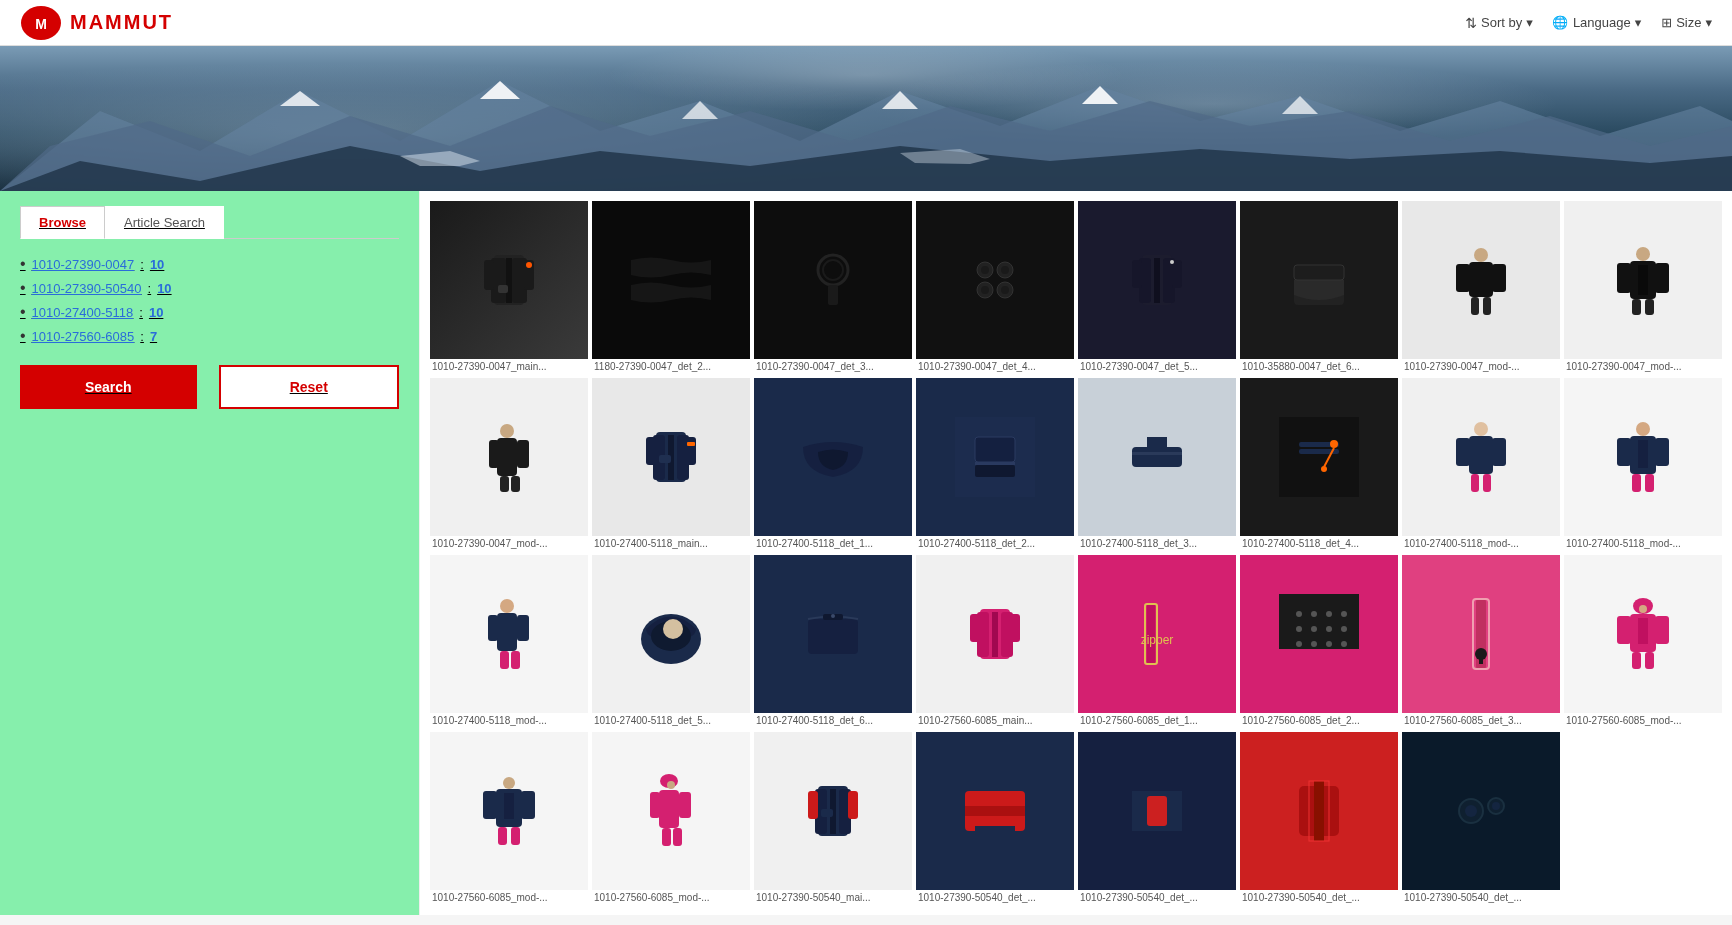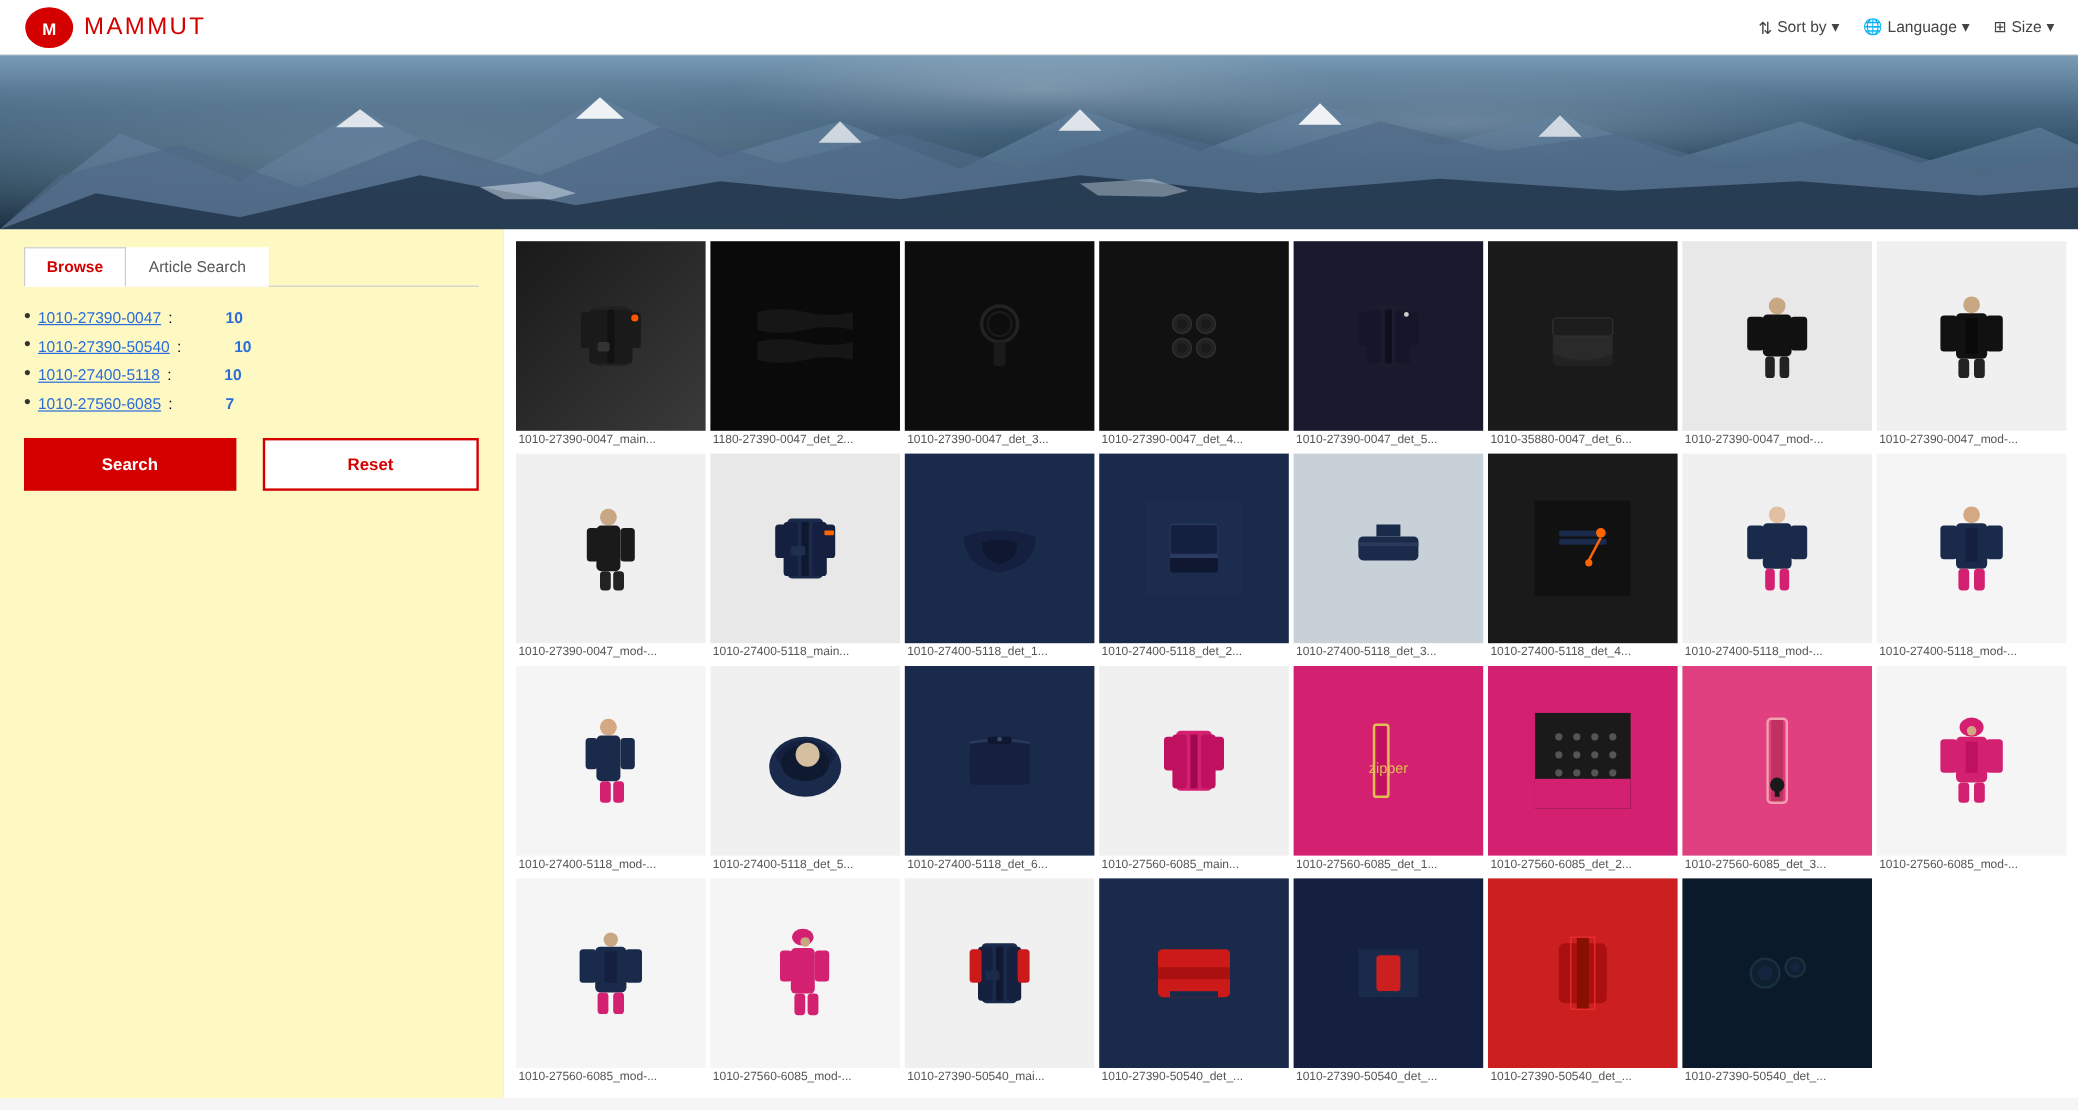--- a/index.html
+++ b/index.html
@@ -75,21 +75,22 @@
       display: flex;
       background: #fff;
     }
 
     
     #sidebar {
       width: 420px;
       min-width: 420px;
       padding: 15px 20px;
       border-right: 1px solid #eee;
-      background: #fef9c3;
+      background: #86efac;
+      text-decoration: underline;
     }
     #tabs {
       display: flex;
       border-bottom: 1px solid #ccc;
       margin-bottom: 16px;
     }
     .tab {
       padding: 8px 18px;
       cursor: pointer;
       font-size: 13px;
@@ -121,21 +122,20 @@
       font-size: 16px;
     }
     .article-number {
       color: #2a6dd9;
       text-decoration: underline;
       cursor: pointer;
     }
     .article-count {
       color: #2a6dd9;
       font-weight: 600;
-      margin-left: 38px;
     }
     #btn-row {
       display: flex;
       gap: 22px;
       margin-top: 6px;
     }
     #search-btn {
       flex: 1;
       background: #d40000;
       color: #fff;
@@ -200,21 +200,21 @@
   </style>
 </head>
 <body>
 
 <div id="header">
   <div id="logo">
     <svg id="logo-icon" viewBox="0 0 42 36" xmlns="http://www.w3.org/2000/svg">
       <ellipse cx="21" cy="18" rx="20" ry="17" fill="#d40000"></ellipse>
       <text x="21" y="24" text-anchor="middle" fill="white" font-size="14" font-weight="900">M</text>
     </svg>
-    <span id="logo-text" style="color:#d40000;font-weight:400;font-size:20px;letter-spacing:2px;">MAMMUT</span>
+    <span id="logo-text" style="color:#d40000;font-weight:700;font-size:20px;letter-spacing:2px;">MAMMUT</span>
   </div>
   <div id="header-controls">
     <div class="header-ctrl">
       <span style="font-size:14px;">⇅</span>
       <span>Sort by</span>
       <span>▾</span>
     </div>
     <div class="header-ctrl">
       <span>🌐</span>
       <span>Language</span>

